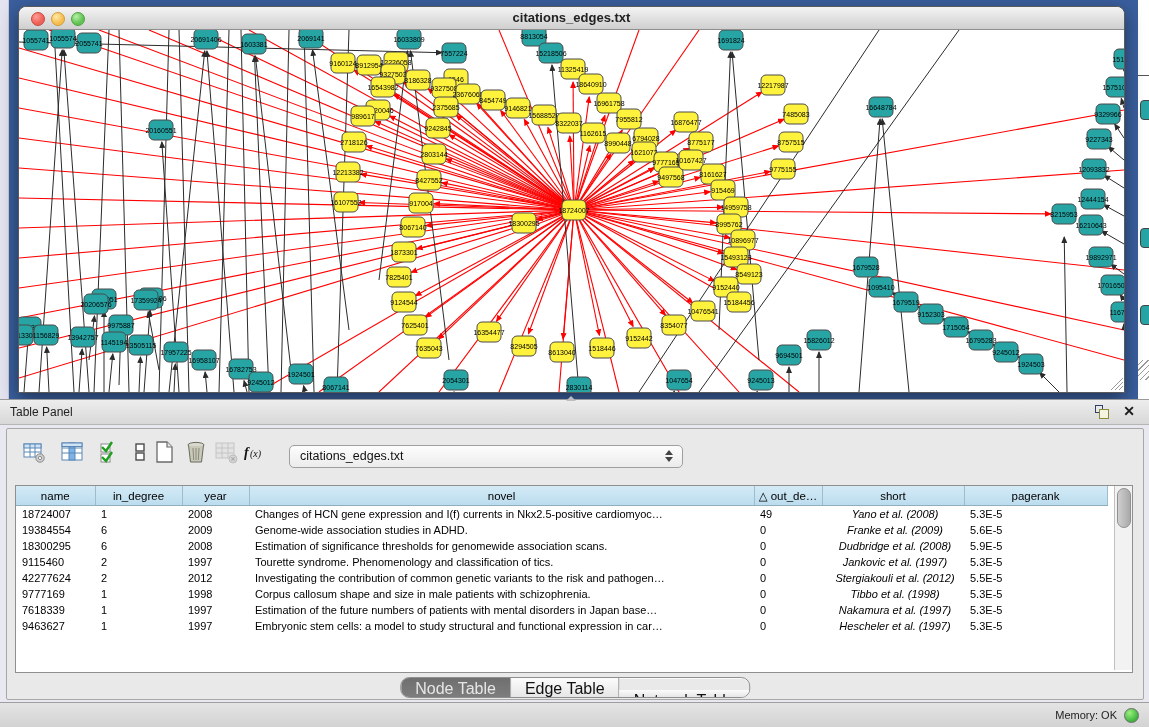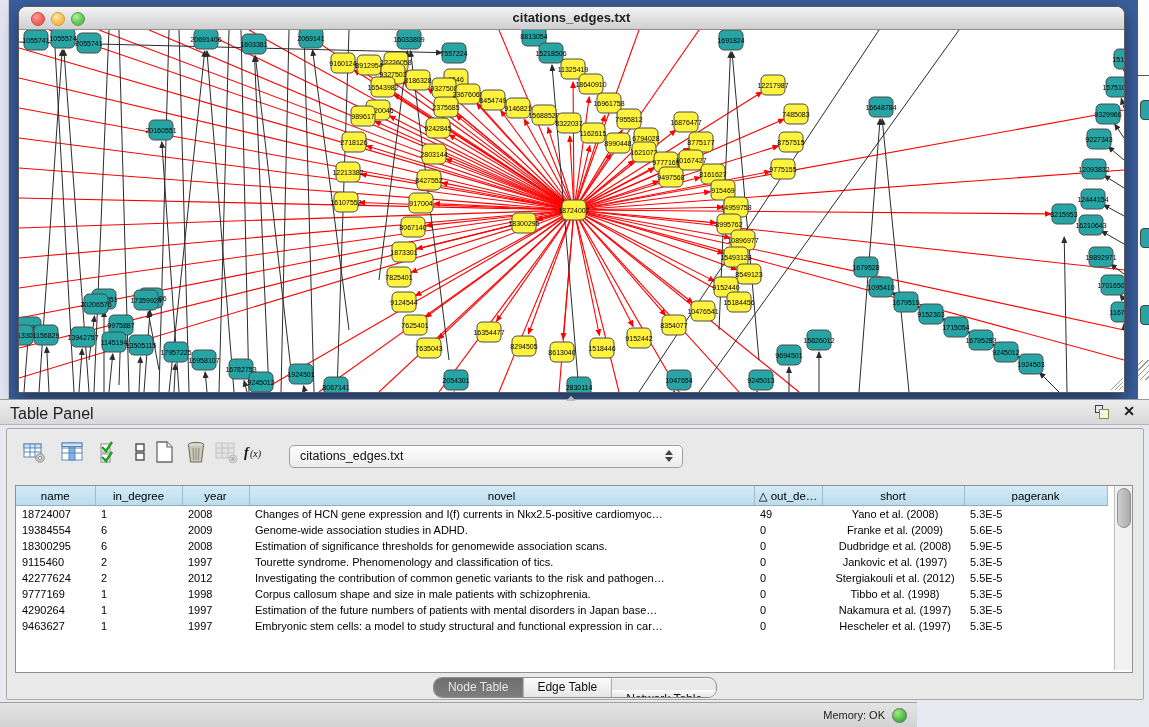--- a/index.html
+++ b/index.html
@@ -37,21 +37,21 @@
   .canvas{
     position:absolute;left:0;top:23px;width:1105px;height:362px;
     background:#fff;overflow:hidden;
   }
   
   .panel-titlebar{
     position:absolute;left:0;top:399px;width:1149px;height:24px;
     background:linear-gradient(#EDEDED,#D8D8D8);
     border-top:1px solid #9a9a9a;border-bottom:1px solid #b5b5b5;
   }
-  .panel-titlebar .label{position:absolute;left:10px;top:5px;font-size:16px;color:#222;}
+  .panel-titlebar .label{position:absolute;left:10px;top:5px;font-size:12px;color:#222;}
   .splitter-notch{position:absolute;left:566px;top:-4px;width:10px;height:5px;background:#bdbdbd;
     clip-path:polygon(50% 0,100% 100%,0 100%);}
   .float-icon{position:absolute;right:40px;top:5px;width:14px;height:14px;}
   .float-icon .sq-small{position:absolute;left:0;top:0;width:6px;height:6px;border:1px solid #2e3f66;background:#e8e8e8;}
   .float-icon .sq-big{position:absolute;right:0;bottom:0;width:8px;height:8px;border:1px solid #8a8a3a;background:#f4f4e0;}
   .close-x{position:absolute;right:14px;top:3px;font-size:14px;font-weight:bold;color:#1a1a1a;cursor:default;}
   .panel-body{
     position:absolute;left:6px;top:428px;width:1136px;height:270px;
     background:#E9E9E9;border:1px solid #a8a8a8;border-radius:2px;
   }
@@ -73,40 +73,40 @@
   }
   table.datatable{border-collapse:collapse;table-layout:fixed;width:1091px;font-size:11px;color:#000;}
   table.datatable th{
     height:19px;background:linear-gradient(#D4EAF6,#BBDCEE);
     border-right:1px solid #9dbdcd;border-bottom:1px solid #8fafc0;
     font-weight:normal;font-size:11.5px;text-align:center;overflow:hidden;white-space:nowrap;padding:0 3px;
   }
   table.datatable td{
     height:16px;padding:0 2px 0 6px;white-space:nowrap;overflow:hidden;text-overflow:ellipsis;
   }
-  td.c-short{text-align:center;}
+  td.c-short{text-align:center;font-style:italic;}
   .vscroll{
     position:absolute;right:0;top:0;width:17px;height:184px;background:#F2F2F2;
     border-left:1px solid #c0c0c0;
   }
   .vscroll .thumb{position:absolute;left:2px;top:2px;width:12px;height:38px;background:linear-gradient(90deg,#cfcfcf,#a9a9a9);border:1px solid #909090;border-radius:7px;}
   .tabs{
     position:absolute;left:50%;transform:translateX(-50%);top:248px;height:19px;
     display:flex;border:1px solid #8f8f8f;border-radius:9px;overflow:hidden;
     box-shadow:inset 0 1px 0 rgba(255,255,255,.7);
   }
   .tab{
-    padding:2px 14px 0 14px;font-size:12px;background:linear-gradient(#FCFCFC,#E6E6E6);
+    padding:2px 14px 0 14px;font-size:16px;background:linear-gradient(#FCFCFC,#E6E6E6);
     color:#111;border-right:1px solid #a5a5a5;cursor:default;
   }
   .tab:last-child{border-right:none;margin-top:12px;}
   .tab.selected{background:linear-gradient(#6f6f6f,#7d7d7d);color:#e6e6e6;}
   
   .statusbar{
-    position:absolute;left:0;top:702px;width:917px;height:25px;
+    position:absolute;left:0;top:702px;width:1149px;height:25px;
     background:linear-gradient(#E4E4E4,#D2D2D2);border-top:1px solid #9e9e9e;
   }
   .statusbar .mem{position:absolute;right:32px;top:6px;font-size:11px;color:#222;}
   .mem-led{
     position:absolute;right:10px;top:5px;width:13px;height:13px;border-radius:50%;
     background:radial-gradient(circle at 35% 30%,#9df07e,#3cb53c 70%);border:1px solid #6a6a6a;
   }
 </style>
 </head>
 <body>
@@ -941,21 +941,21 @@
           <tr>
             <td>9777169</td>
             <td>1</td>
             <td>1998</td>
             <td>Corpus callosum shape and size in male patients with schizophrenia.</td>
             <td>0</td>
             <td class="c-short">Tibbo et al. (1998)</td>
             <td>5.3E-5</td>
           </tr>
           <tr>
-            <td>4290264</td>
+            <td>7618339</td>
             <td>1</td>
             <td>1997</td>
             <td>Estimation of the future numbers of patients with mental disorders in Japan base…</td>
             <td>0</td>
             <td class="c-short">Nakamura et al. (1997)</td>
             <td>5.3E-5</td>
           </tr>
           <tr>
             <td>9463627</td>
             <td>1</td>

